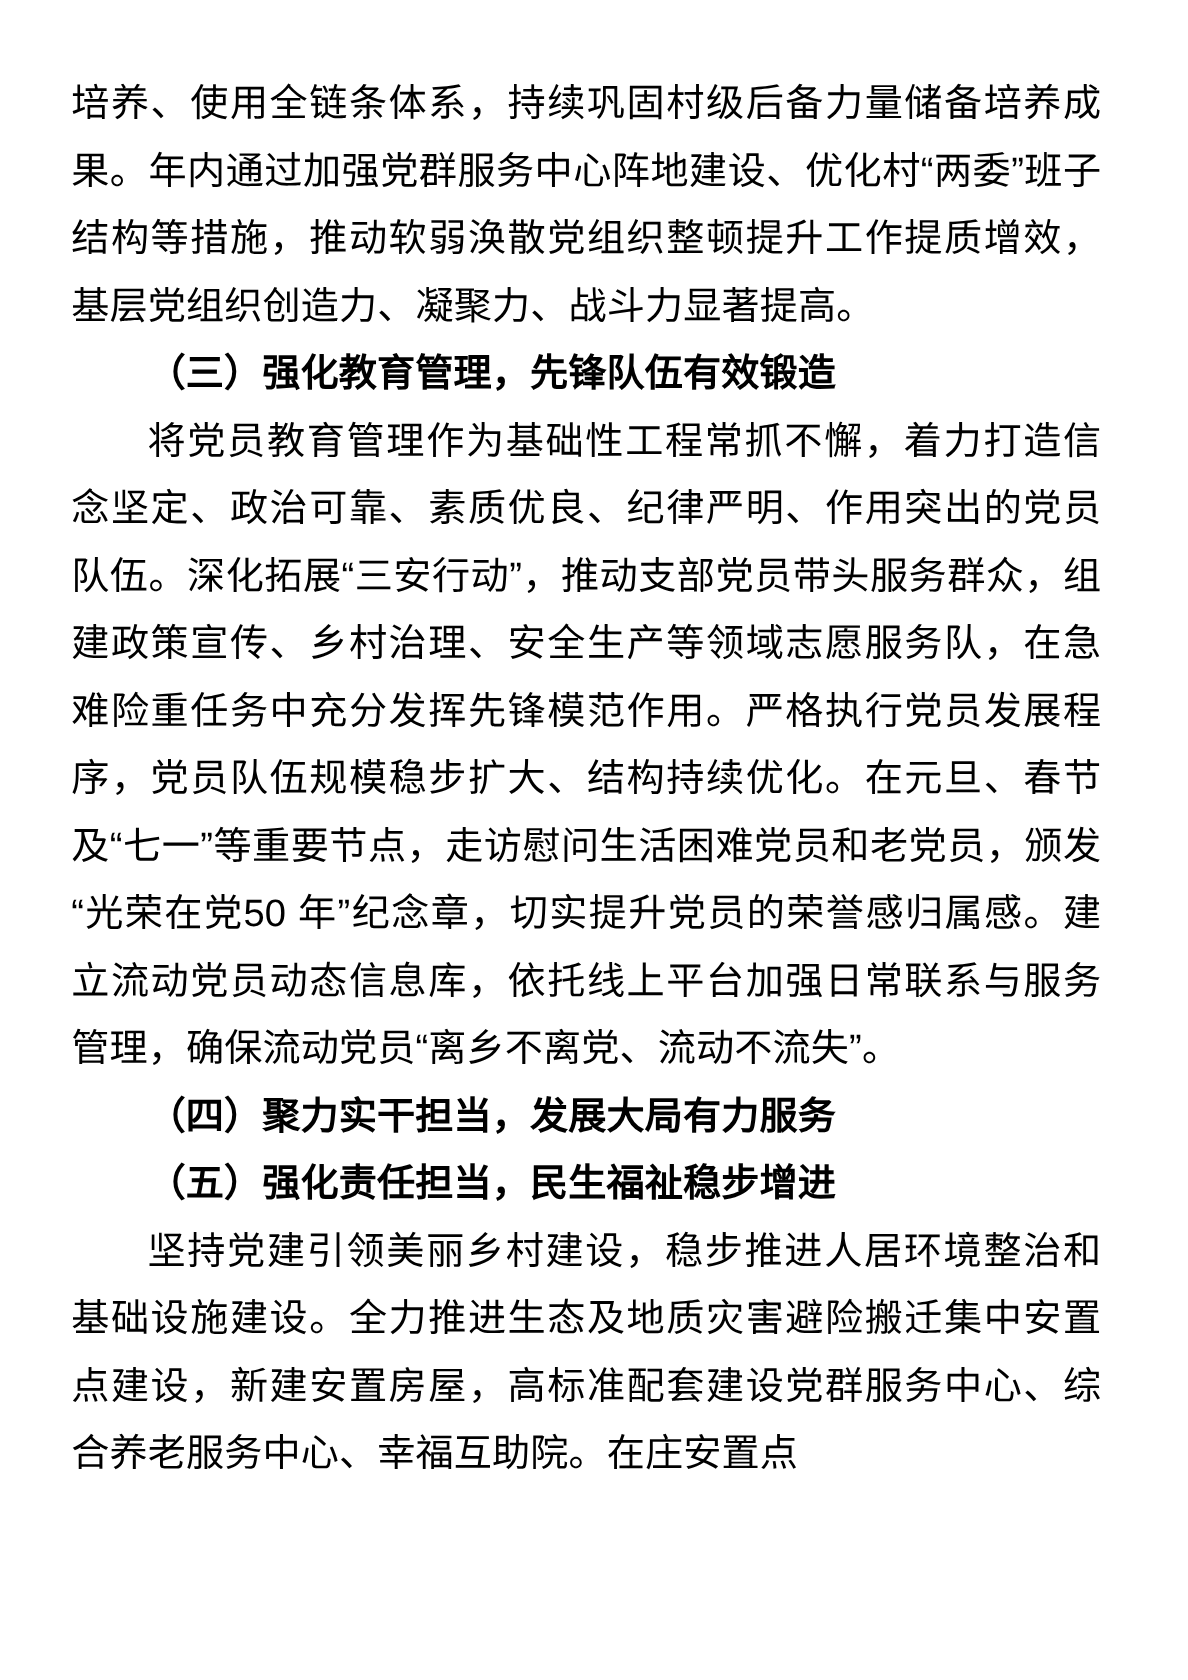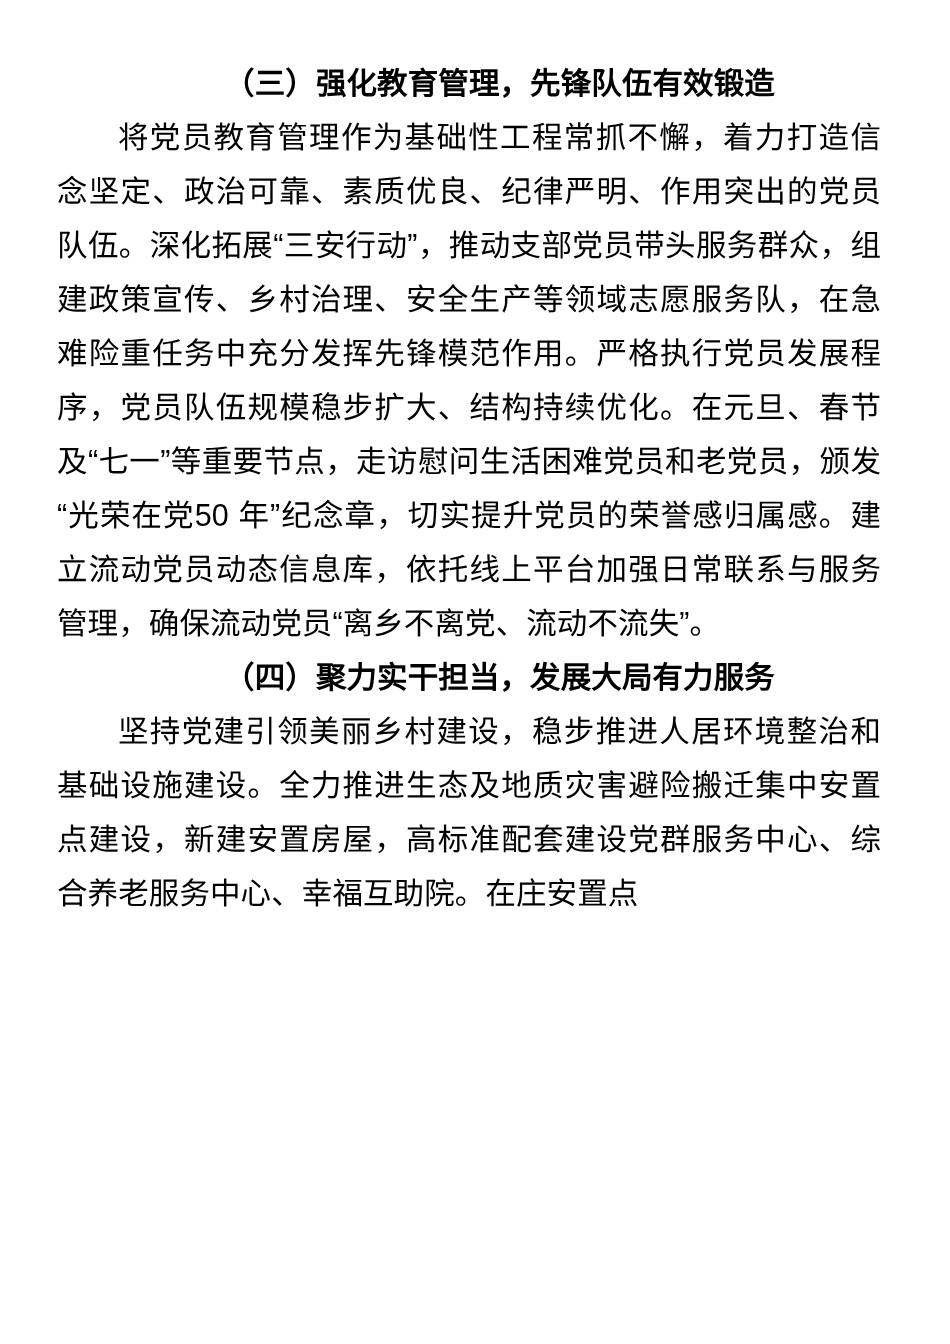--- a/index.html
+++ b/index.html
@@ -42,35 +42,37 @@
   .para.cont {
     text-indent: 0;
   }
   .heading {
     font-size: 30.5px;
     line-height: 54px;
     letter-spacing: 0.1px;
     text-indent: 2em;
     margin: 0;
     font-weight: 700;
-    text-align: center;
+    text-align: left;
     word-break: break-all;
   }
 </style>
 </head>
 <body>
 
 <div class="page">
   <div class="content">
 
+    <p class="para cont">培养、使用全链条体系，持续巩固村级后备力量储备培养成果。年内通过加强党群服务中心阵地建设、优化村“两委”班子结构等措施，推动软弱涣散党组织整顿提升工作提质增效，基层党组织创造力、凝聚力、战斗力显著提高。</p>
 
     <h2 class="heading">（三）强化教育管理，先锋队伍有效锻造</h2>
 
     <p class="para">将党员教育管理作为基础性工程常抓不懈，着力打造信念坚定、政治可靠、素质优良、纪律严明、作用突出的党员队伍。深化拓展“三安行动”，推动支部党员带头服务群众，组建政策宣传、乡村治理、安全生产等领域志愿服务队，在急难险重任务中充分发挥先锋模范作用。严格执行党员发展程序，党员队伍规模稳步扩大、结构持续优化。在元旦、春节及“七一”等重要节点，走访慰问生活困难党员和老党员，颁发“光荣在党50 年”纪念章，切实提升党员的荣誉感归属感。建立流动党员动态信息库，依托线上平台加强日常联系与服务管理，确保流动党员“离乡不离党、流动不流失”。</p>
 
     <h2 class="heading">（四）聚力实干担当，发展大局有力服务</h2>
 
 
+    <h2 class="heading">（五）强化责任担当，民生福祉稳步增进</h2>
 
     <p class="para">坚持党建引领美丽乡村建设，稳步推进人居环境整治和基础设施建设。全力推进生态及地质灾害避险搬迁集中安置点建设，新建安置房屋，高标准配套建设党群服务中心、综合养老服务中心、幸福互助院。在庄安置点</p>
 
   </div>
 </div>
 
 </body></html>

